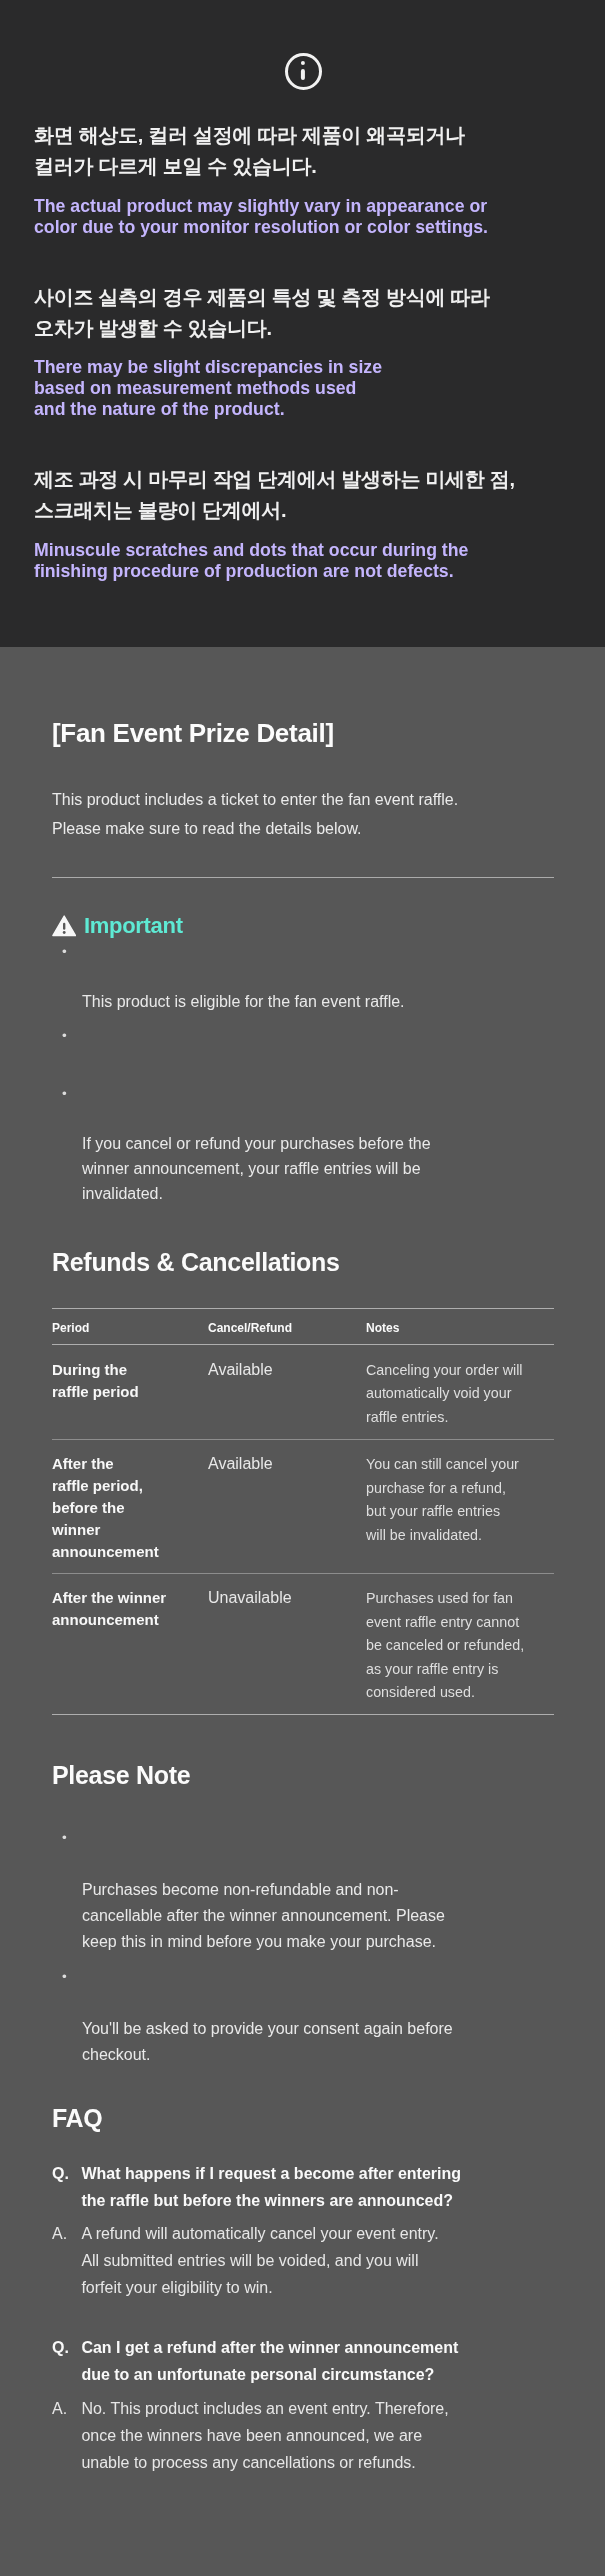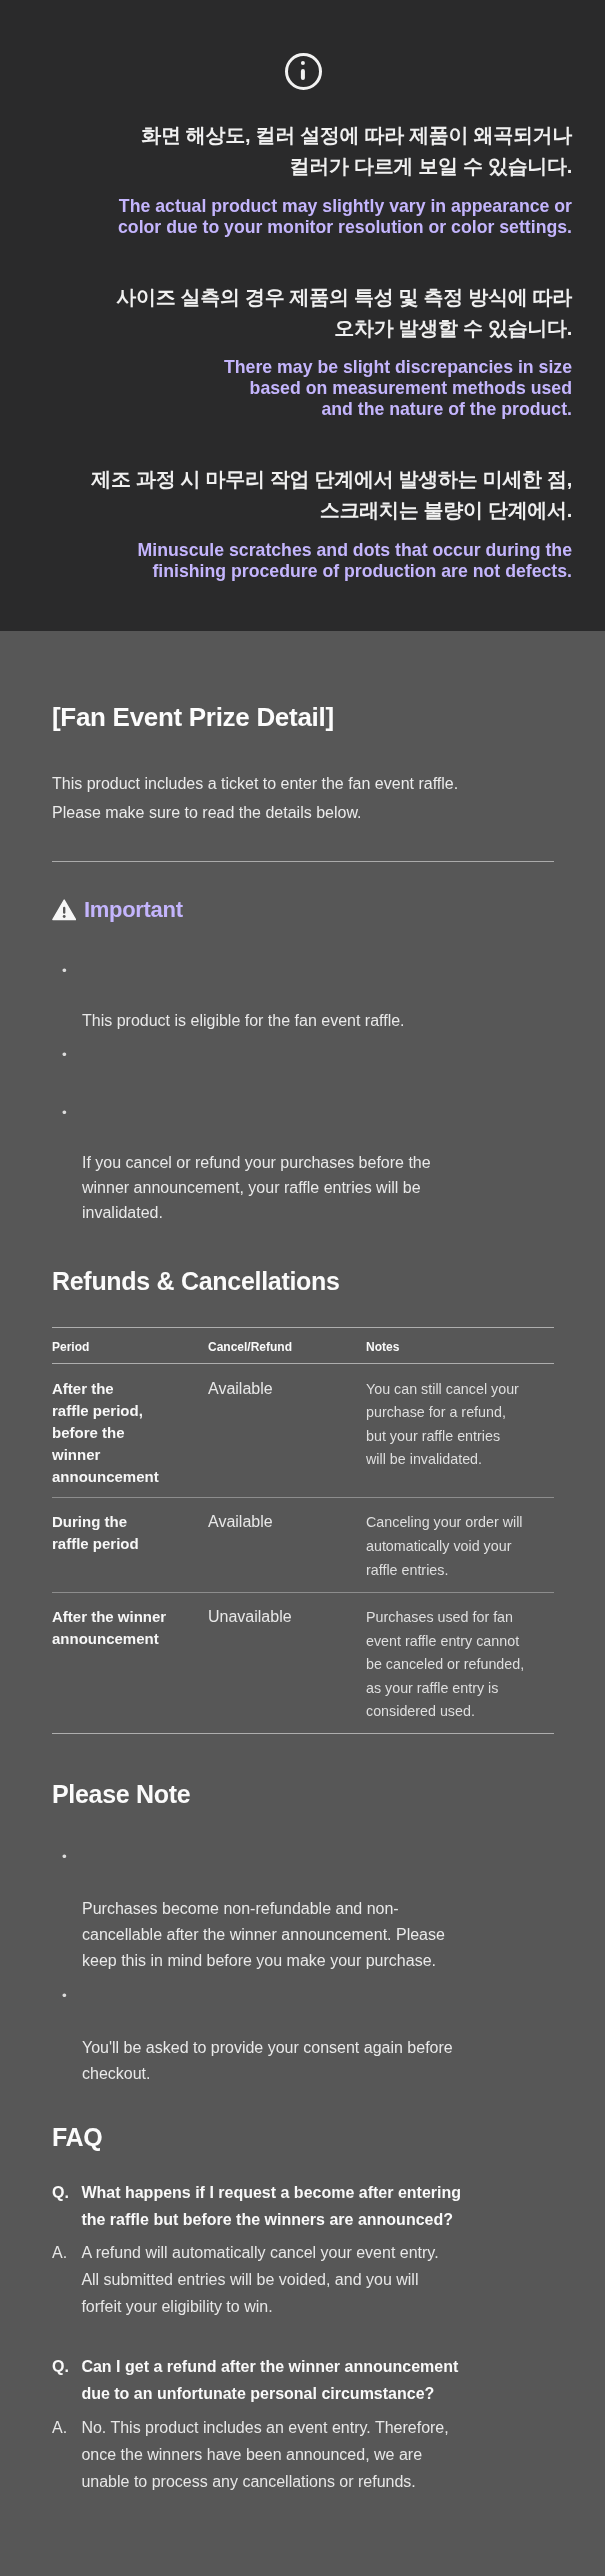--- a/index.html
+++ b/index.html
@@ -11,22 +11,22 @@
   .page {
     width: 606px;
     min-height: 2576px;
     margin: 0 auto;
     background: #575757;
   }
 
   
   .notice {
     background: #2a2a2b;
-    padding: 53px 34px 49px;
-    text-align: right;
+    padding: 53px 34px 65px;
+    text-align: left;
   }
   .info-icon {
     width: 37px; height: 37px;
     border: 3.4px solid #f2f2f2;
     border-radius: 50%;
     margin: 0 auto 30px;
     position: relative;
   }
   .info-icon::before {
     content: "";
@@ -88,26 +88,25 @@
   }
   .divider {
     border: none;
     border-top: 0.8px solid rgba(255,255,255,0.5);
     margin: 0 0 34px;
   }
   .important-heading {
     display: flex;
     align-items: center;
     gap: 7.6px;
-    color: #c4b5fd;
+    color: #5eead4;
     font-size: 22px;
     font-weight: 700;
     line-height: 27px;
     letter-spacing: -0.3px;
-    margin-bottom: 35px;
   }
   .warning-icon { width: 24.4px; height: 22px; display: block; }
   .bullet-list { list-style: none; margin-bottom: 40px; }
   .bullet-item {
     position: relative;
     padding-left: 30px;
     font-size: 16px;
     line-height: 25px;
     color: #e9e9e9;
     white-space: pre-line;
@@ -259,37 +258,37 @@
       </colgroup>
       <thead>
         <tr>
           <th>Period</th>
           <th>Cancel/Refund</th>
           <th>Notes</th>
         </tr>
       </thead>
       <tbody>
         <tr>
+          <td class="cell-period">During the
+raffle period</td>
+          <td class="cell-status">Available</td>
+          <td class="cell-notes">Canceling your order will
+automatically void your
+raffle entries.</td>
+        </tr>
+        <tr>
           <td class="cell-period">After the
 raffle period,
 before the
 winner announcement</td>
           <td class="cell-status">Available</td>
           <td class="cell-notes">You can still cancel your
 purchase for a refund,
 but your raffle entries
 will be invalidated.</td>
-        </tr>
-        <tr>
-          <td class="cell-period">During the
-raffle period</td>
-          <td class="cell-status">Available</td>
-          <td class="cell-notes">Canceling your order will
-automatically void your
-raffle entries.</td>
         </tr>
         <tr>
           <td class="cell-period">After the winner
 announcement</td>
           <td class="cell-status">Unavailable</td>
           <td class="cell-notes">Purchases used for fan
 event raffle entry cannot
 be canceled or refunded,
 as your raffle entry is
 considered used.</td>

